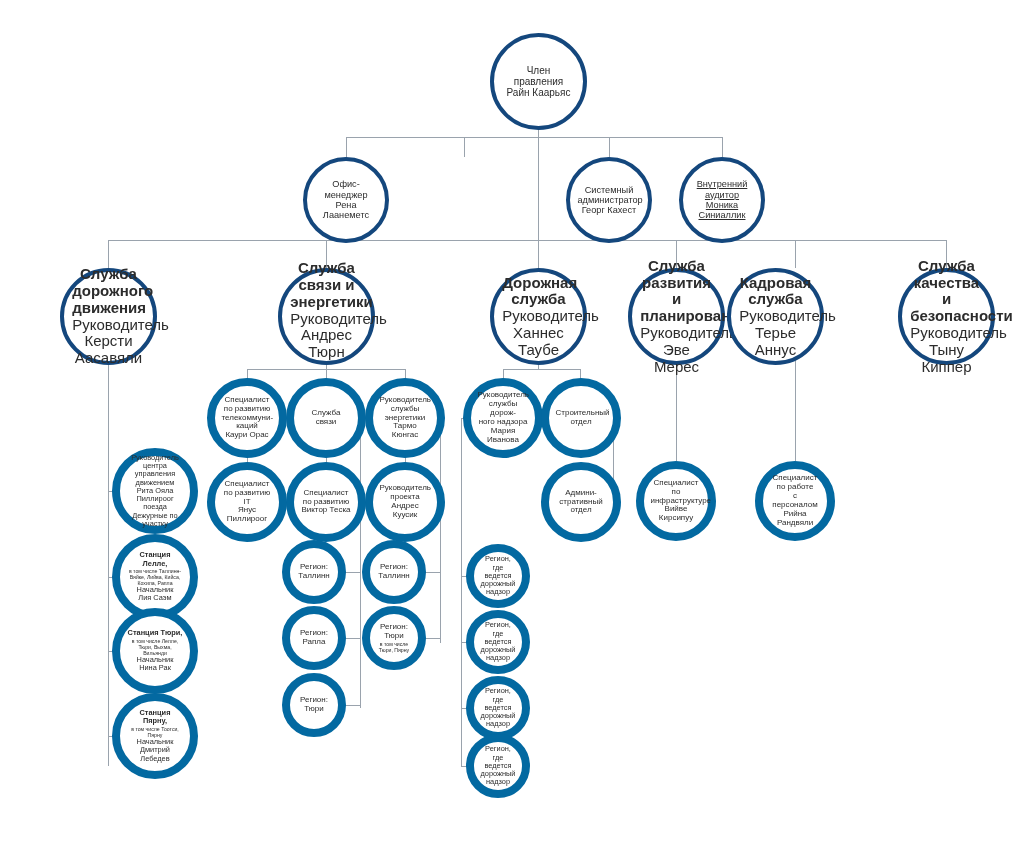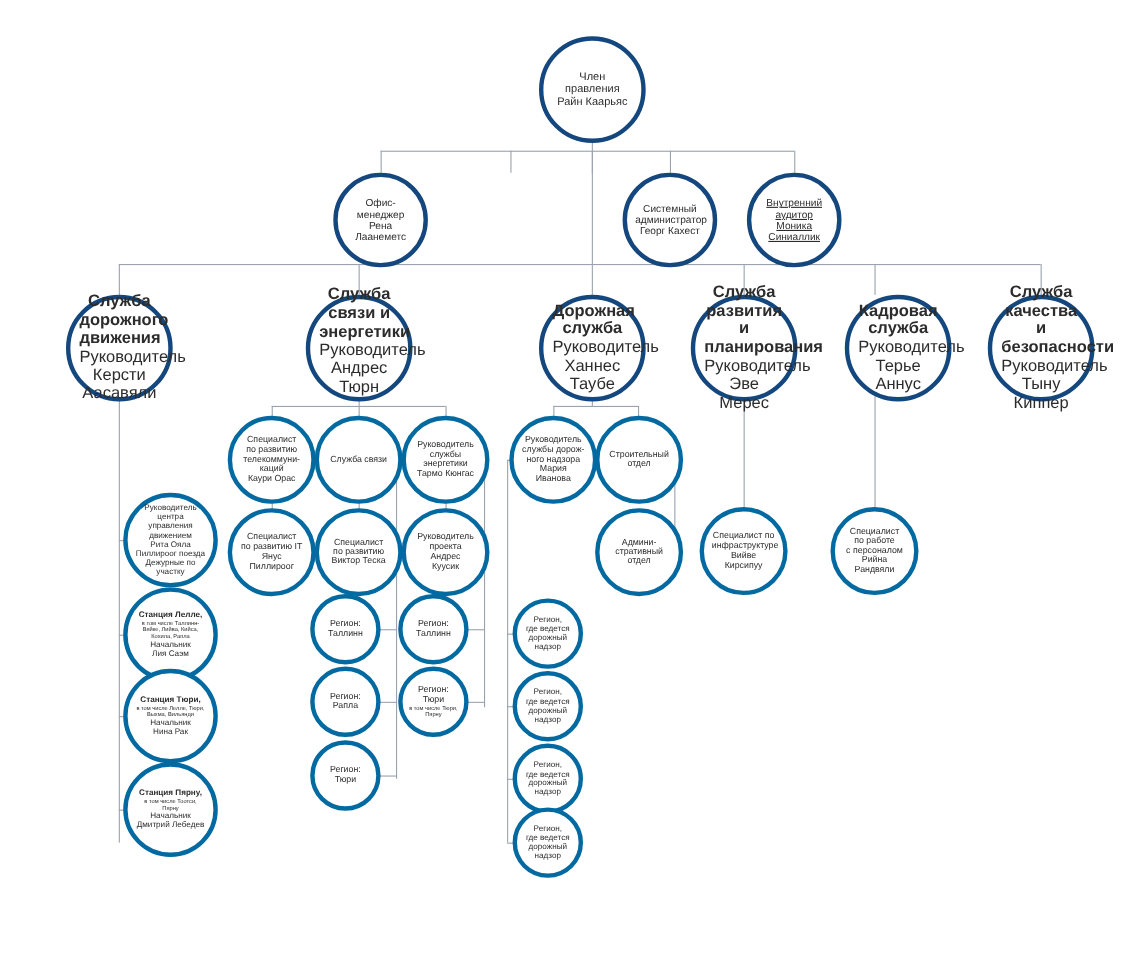--- a/index.html
+++ b/index.html
@@ -29,21 +29,21 @@
     color:#2c2c2c;
     z-index:3;
   }
   .node .inner{
     width:86%;
     line-height:1.12;
     padding:0 2px;
     box-sizing:border-box;
   }
   .blue{border:4px solid #14477d;}
-  .green{border:4px solid #0369a1;}
+  .green{border:8px solid #0369a1;}
 
   .ttl{font-weight:bold;display:block;}
   .sub{display:block;}
   .tiny{display:block;font-size:5.2px;line-height:1.18;}
 
   
   .s-root{font-size:10px;}
   .s-row2{font-size:9.2px;}
   .s-dept{font-size:15px;}
   .s-gs{font-size:8px;}
@@ -165,21 +165,21 @@
       <span class="sub">Ханнес Таубе</span>
     </div>
   </div>
   <div class="node blue s-dept" style="left:628px;top:268px;width:97px;height:97px;">
     <div class="inner">
       <span class="ttl">Служба развития и планирования</span>
       <span class="sub">Руководитель</span>
       <span class="sub">Эве Мерес</span>
     </div>
   </div>
-  <div class="node blue s-dept" style="left:768px;top:268px;width:97px;height:97px;">
+  <div class="node blue s-dept" style="left:727px;top:268px;width:97px;height:97px;">
     <div class="inner">
       <span class="ttl">Кадровая служба</span>
       <span class="sub">Руководитель</span>
       <span class="sub">Терье Аннус</span>
     </div>
   </div>
   <div class="node blue s-dept" style="left:898px;top:268px;width:97px;height:97px;">
     <div class="inner">
       <span class="ttl">Служба качества и безопасности</span>
       <span class="sub">Руководитель</span>

